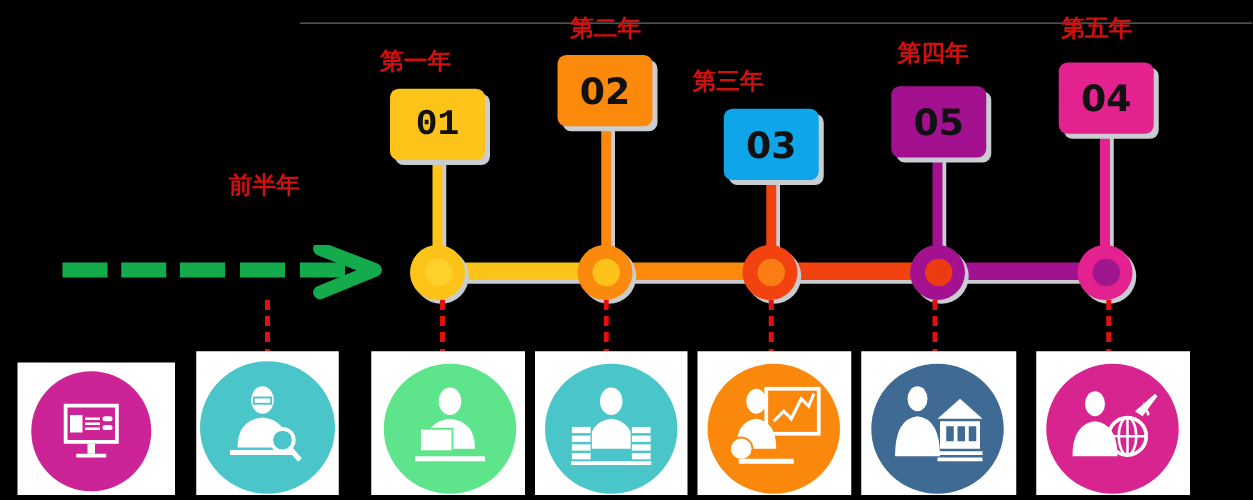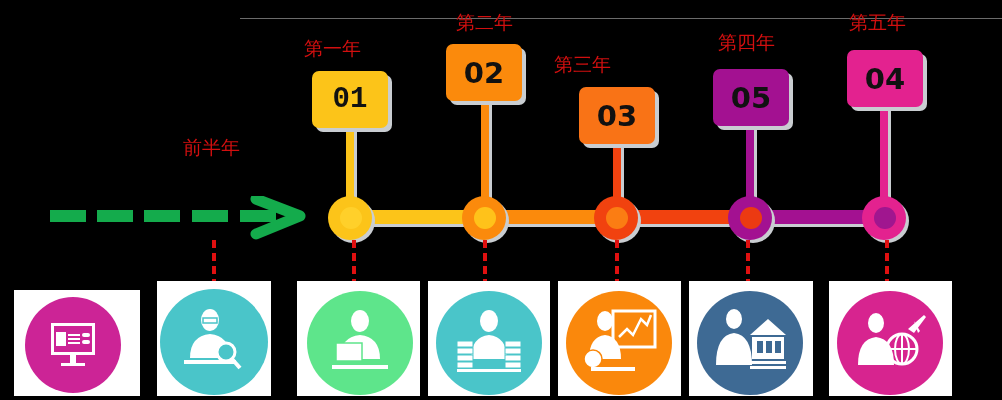--- a/index.html
+++ b/index.html
@@ -1,19 +1,19 @@
 <!DOCTYPE html>
 <html><head>
 <meta charset="utf-8">
 <style>
   html, body { margin:0; padding:0; }
   body { width:1002px; height:400px; background:#000; position:relative; overflow:hidden;
          font-family:"DejaVu Sans", "Liberation Sans", sans-serif; }
   .topline { position:absolute; left:240px; top:18px; width:762px; height:1px; background:#6b6b6b; }
-  .year { position:absolute; color:#d20f0f; font-size:19px; font-weight:normal; white-space:nowrap; letter-spacing:0px; }
+  .year { position:absolute; color:#d20f0f; font-size:19px; font-weight:bold; white-space:nowrap; letter-spacing:0px; }
   .tile { position:absolute; width:76px; height:57px; border-radius:7px; display:flex; align-items:center; justify-content:center;
           font-size:29px; font-weight:bold; color:#111; box-shadow:4px 4px 0 #c9cdd1; }
   .stem { position:absolute; width:8px; box-shadow:3px 0 0 #c9cdd1; }
   .seg { position:absolute; height:14px; top:210px; box-shadow:0 3px 0 #c9cdd1; }
   .node { position:absolute; width:44px; height:44px; border-radius:50%; box-shadow:3px 3px 0 #c9cdd1; }
   .node .inner { position:absolute; left:12px; top:11px; width:22px; height:22px; border-radius:50%; }
   .dash { position:absolute; width:4px; height:40px;
           background:repeating-linear-gradient(to bottom,#e01010 0 8px,transparent 8px 13px); }
   .card { position:absolute; background:#fff; }
   .card .circle { position:absolute; border-radius:50%; display:flex; align-items:center; justify-content:center; overflow:hidden; }
@@ -58,21 +58,21 @@
 
   <div class="stem" style="left:481px;top:100px;height:115px;background:#fb8a0c;"></div>
   <div class="tile" style="left:446px;top:44px;background:#fb8a0c;justify-content:center;">
     <span>02</span>
   </div>
   <div class="node" style="left:462px;top:196px;background:#fb8a0c;">
     <div class="inner" style="background:#ffc21a;"></div>
   </div>
 
   <div class="stem" style="left:613px;top:140px;height:75px;background:#f1420f;"></div>
-  <div class="tile" style="left:579px;top:87px;background:#f97316;">
+  <div class="tile" style="left:579px;top:87px;background:#0ea5e9;">
     <span>03</span>
   </div>
   <div class="node" style="left:594px;top:196px;background:#f1420f;">
     <div class="inner" style="background:#fb7d13;"></div>
   </div>
 
   <div class="stem" style="left:746px;top:122px;height:93px;background:#a31191;"></div>
   <div class="tile" style="left:713px;top:69px;background:#a31191;">
     <span>05</span>
   </div>

